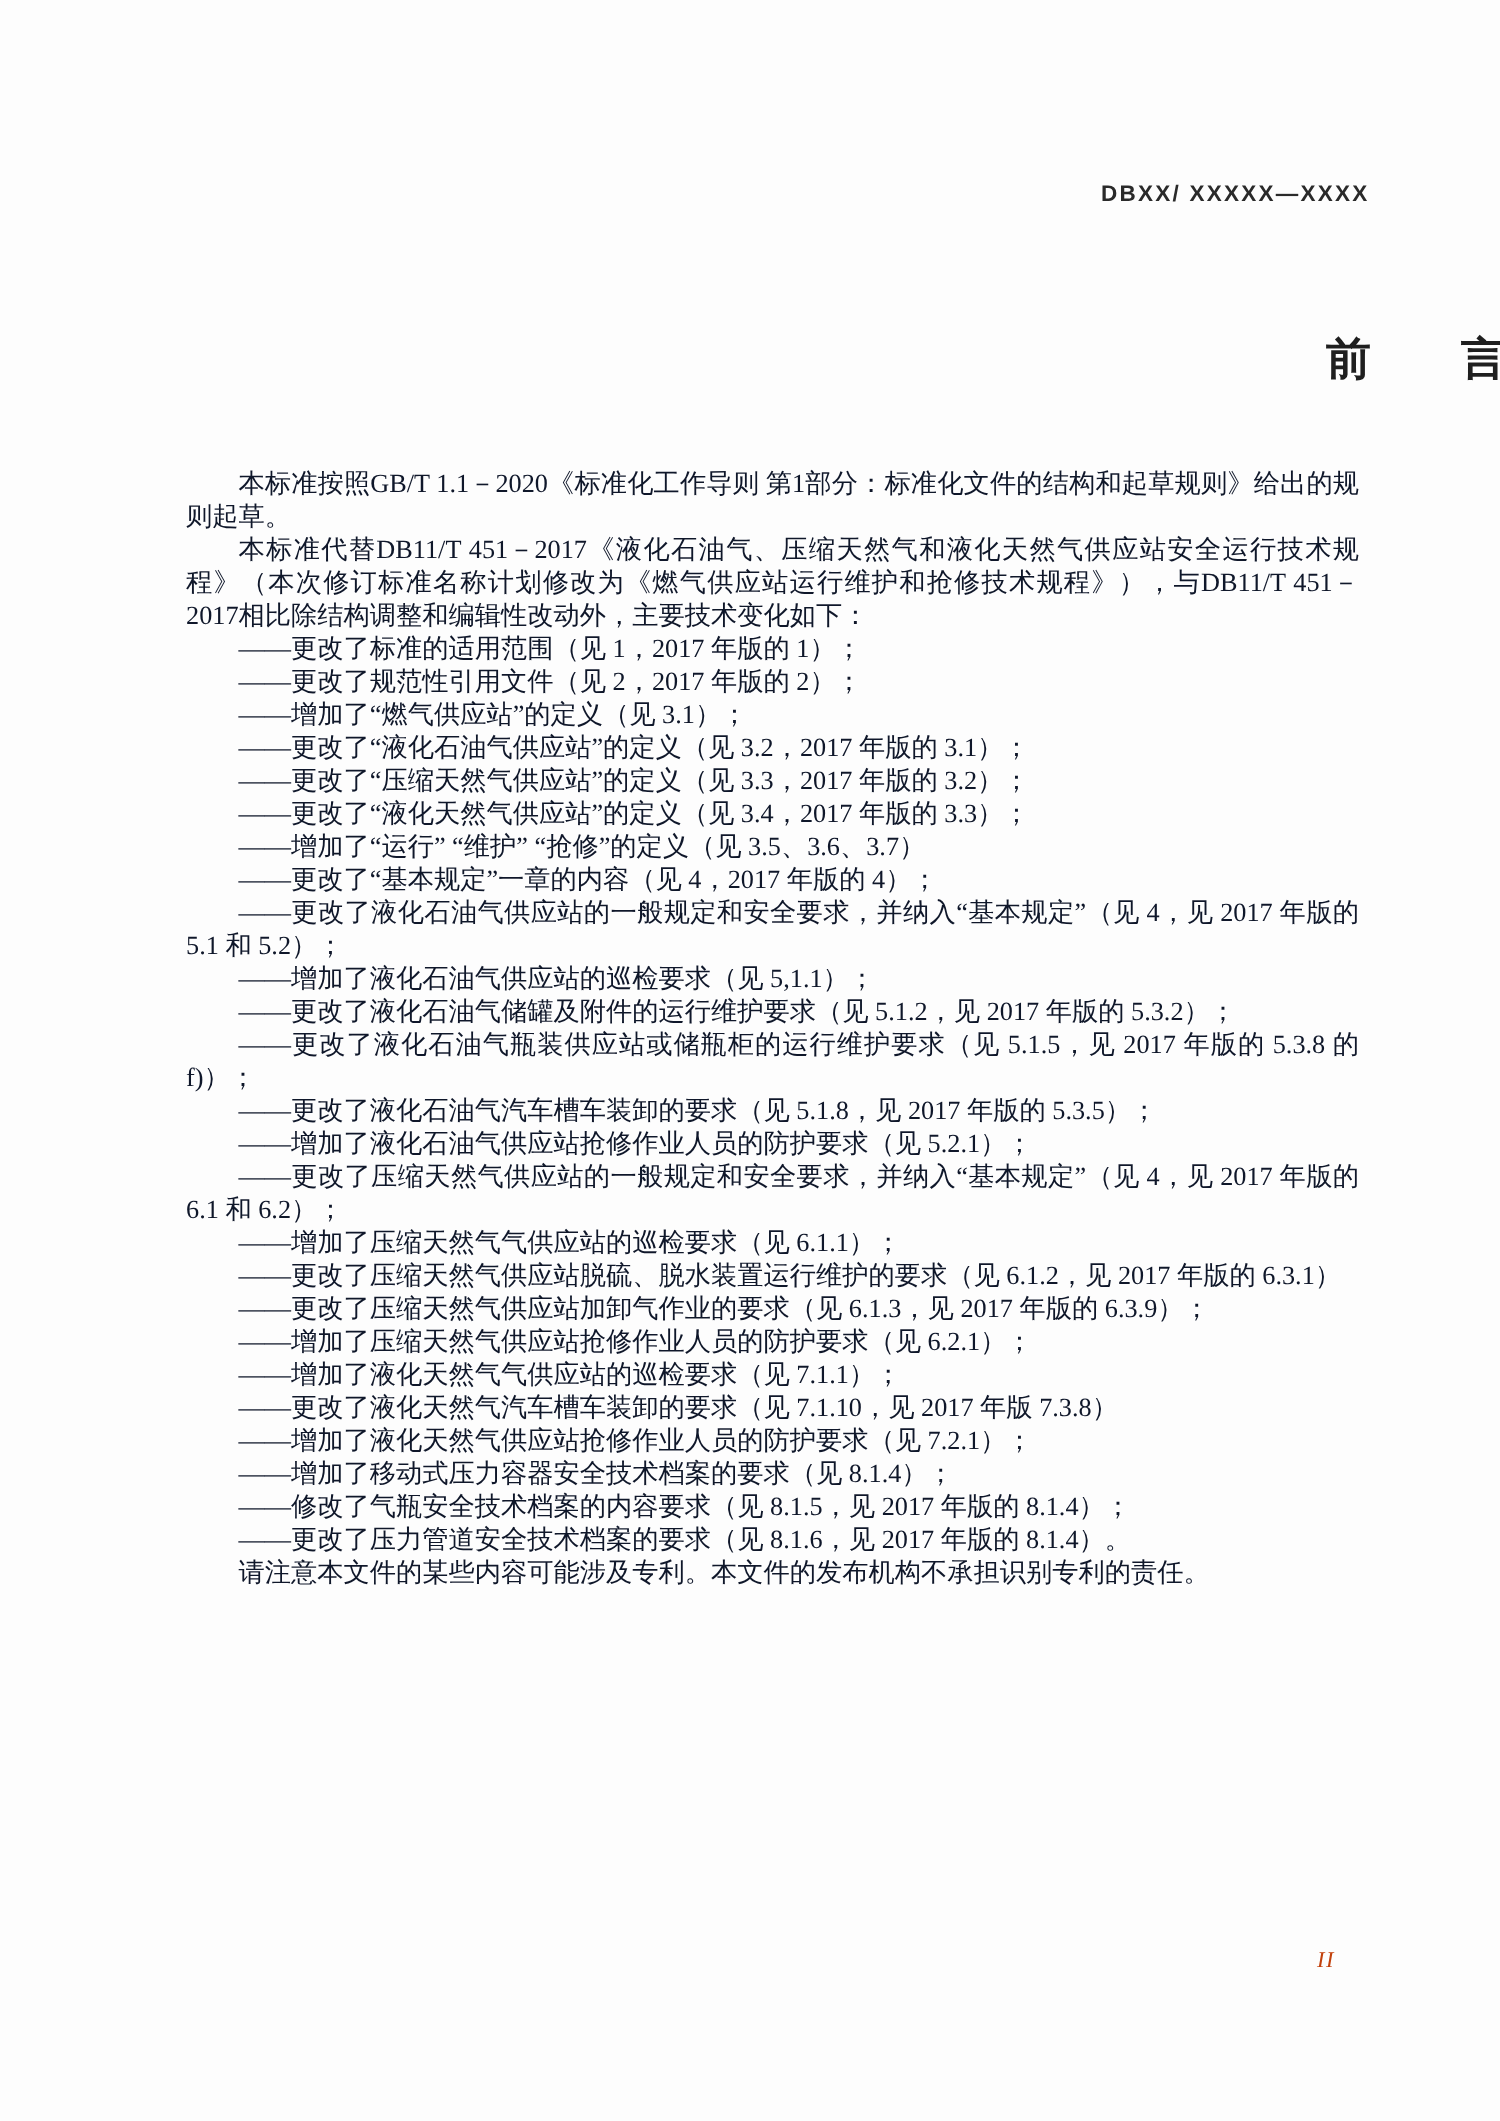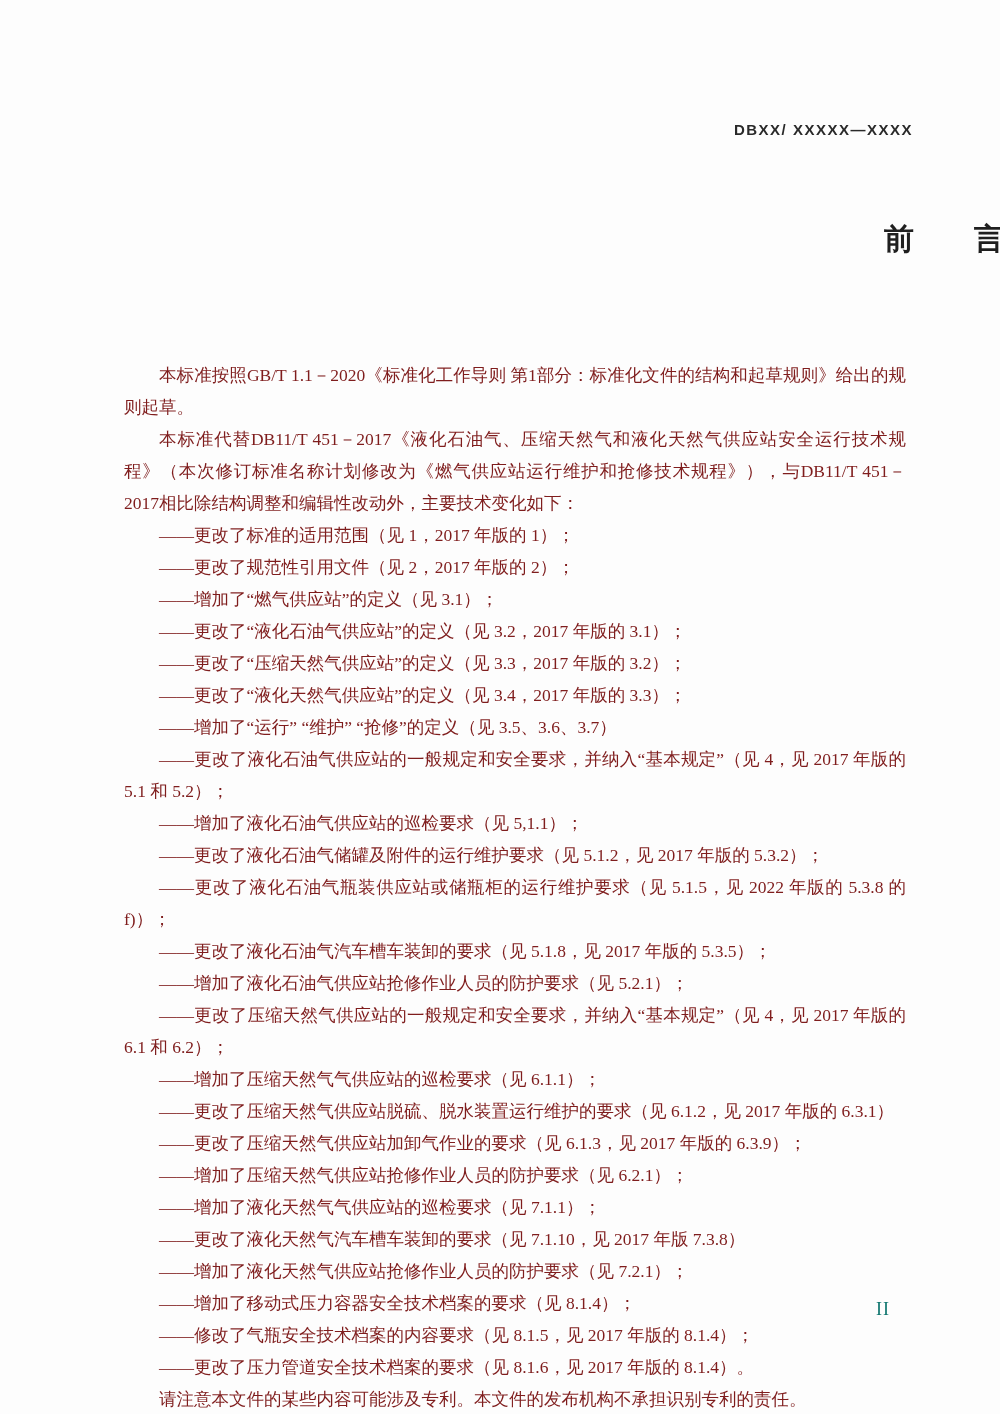--- a/index.html
+++ b/index.html
@@ -39,37 +39,37 @@
     font-weight: bold;
     color: #1f1f1f;
     white-space: pre;
   }
   .content {
     position: absolute;
     top: 311px;
     left: 124px;
     width: 782px;
     font-size: 17.5px;
-    line-height: 32px;
+    line-height: 22px;
     text-align: justify;
-    color: #7f1d1d;
-    margin-top: 48px;
+    color: #0f172a;
   }
   .content p {
     margin: 0;
     padding: 0;
     text-indent: 2em;
   }
   .page-number {
     position: absolute;
     top: 1299px;
     right: 110px;
-    font-size: 18px;
+    font-size: 15px;
     letter-spacing: 1px;
-    color: #0f766e;
+    color: #c2410c;
+    font-style: italic;
   }
 </style>
 </head>
 <body>
 
 <div class="page">
 
   <div class="doc-code">DBXX/ XXXXX—XXXX</div>
 
   <div class="doc-title">前　　言</div>
@@ -82,24 +82,25 @@
       </div>
 
     <div>
         <p>——更改了标准的适用范围（见 1，2017 年版的 1）；</p>
         <p>——更改了规范性引用文件（见 2，2017 年版的 2）；</p>
         <p>——增加了“燃气供应站”的定义（见 3.1）；</p>
         <p>——更改了“液化石油气供应站”的定义（见 3.2，2017 年版的 3.1）；</p>
         <p>——更改了“压缩天然气供应站”的定义（见 3.3，2017 年版的 3.2）；</p>
         <p>——更改了“液化天然气供应站”的定义（见 3.4，2017 年版的 3.3）；</p>
         <p>——增加了“运行” “维护” “抢修”的定义（见 3.5、3.6、3.7）</p>
+        <p>——更改了“基本规定”一章的内容（见 4，2017 年版的 4）；</p>
         <p>——更改了液化石油气供应站的一般规定和安全要求，并纳入“基本规定”（见 4，见 2017 年版的 5.1 和 5.2）；</p>
         <p>——增加了液化石油气供应站的巡检要求（见 5,1.1）；</p>
         <p>——更改了液化石油气储罐及附件的运行维护要求（见 5.1.2，见 2017 年版的 5.3.2）；</p>
-        <p>——更改了液化石油气瓶装供应站或储瓶柜的运行维护要求（见 5.1.5，见 2022 年版的 5.3.8 的 f)）；</p>
+        <p>——更改了液化石油气瓶装供应站或储瓶柜的运行维护要求（见 5.1.5，见 2017 年版的 5.3.8 的 f)）；</p>
         <p>——更改了液化石油气汽车槽车装卸的要求（见 5.1.8，见 2017 年版的 5.3.5）；</p>
         <p>——增加了液化石油气供应站抢修作业人员的防护要求（见 5.2.1）；</p>
         <p>——更改了压缩天然气供应站的一般规定和安全要求，并纳入“基本规定”（见 4，见 2017 年版的 6.1 和 6.2）；</p>
         <p>——增加了压缩天然气气供应站的巡检要求（见 6.1.1）；</p>
         <p>——更改了压缩天然气供应站脱硫、脱水装置运行维护的要求（见 6.1.2，见 2017 年版的 6.3.1）</p>
         <p>——更改了压缩天然气供应站加卸气作业的要求（见 6.1.3，见 2017 年版的 6.3.9）；</p>
         <p>——增加了压缩天然气供应站抢修作业人员的防护要求（见 6.2.1）；</p>
         <p>——增加了液化天然气气供应站的巡检要求（见 7.1.1）；</p>
         <p>——更改了液化天然气汽车槽车装卸的要求（见 7.1.10，见 2017 年版 7.3.8）</p>
         <p>——增加了液化天然气供应站抢修作业人员的防护要求（见 7.2.1）；</p>

